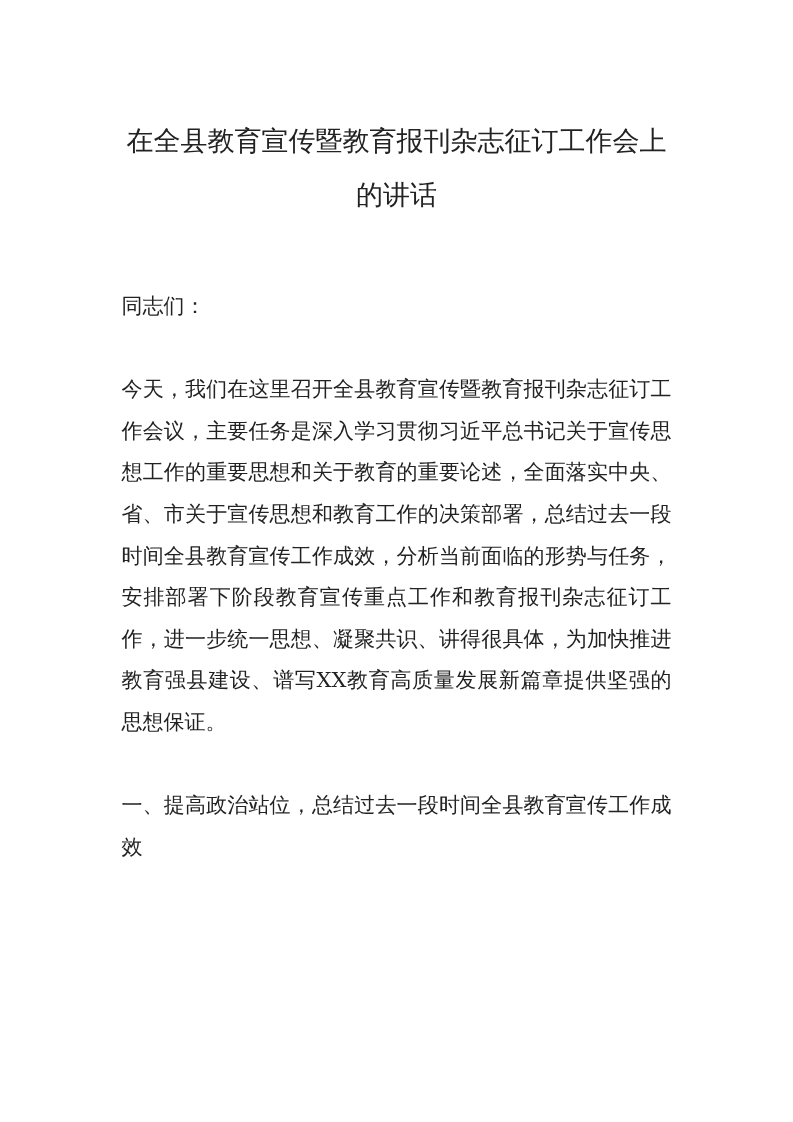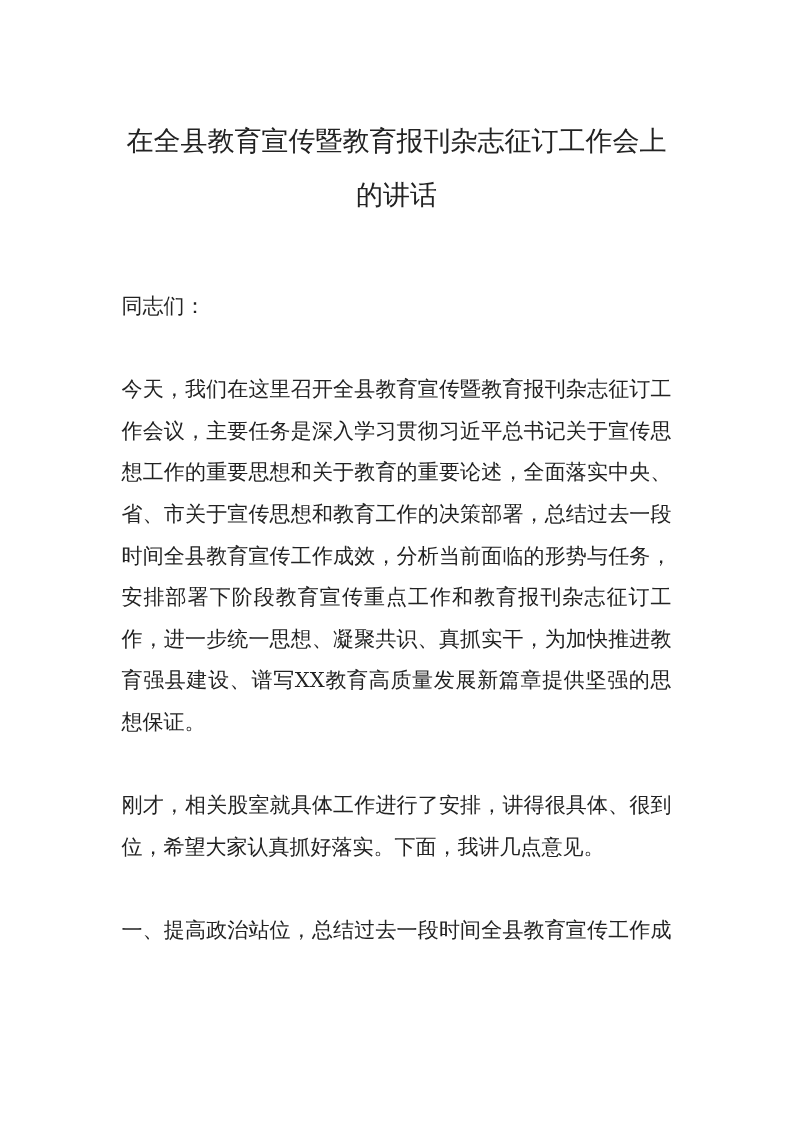--- a/index.html
+++ b/index.html
@@ -48,18 +48,17 @@
   }
 </style>
 </head>
 <body>
 
 <div class="page">
   <div class="content">
     <h1 class="doc-title">在全县教育宣传暨教育报刊杂志征订工作会上的讲话</h1>
     <div class="doc-body">
       <p class="para">同志们：</p>
-      <p class="para">今天，我们在这里召开全县教育宣传暨教育报刊杂志征订工作会议，主要任务是深入学习贯彻习近平总书记关于宣传思想工作的重要思想和关于教育的重要论述，全面落实中央、省、市关于宣传思想和教育工作的决策部署，总结过去一段时间全县教育宣传工作成效，分析当前面临的形势与任务，安排部署下阶段教育宣传重点工作和教育报刊杂志征订工作，进一步统一思想、凝聚共识、真抓实干，为加快推进教育强县建设、谱写XX教育高质量发展新篇章提供坚强的思想保证。</p>
-      <p class="para">刚才，相关股室就具体工作进行了安排，讲得很具体、很到位，希望大家认真抓好落实。下面，我讲几点意见。</p>
+      <p class="para">今天，我们在这里召开全县教育宣传暨教育报刊杂志征订工作会议，主要任务是深入学习贯彻习近平总书记关于宣传思想工作的重要思想和关于教育的重要论述，全面落实中央、省、市关于宣传思想和教育工作的决策部署，总结过去一段时间全县教育宣传工作成效，分析当前面临的形势与任务，安排部署下阶段教育宣传重点工作和教育报刊杂志征订工作，进一步统一思想、凝聚共识、讲得很具体，为加快推进教育强县建设、谱写XX教育高质量发展新篇章提供坚强的思想保证。</p>
       <p class="para">一、提高政治站位，总结过去一段时间全县教育宣传工作成效</p>
     </div>
   </div>
 </div>
 
 </body></html>

